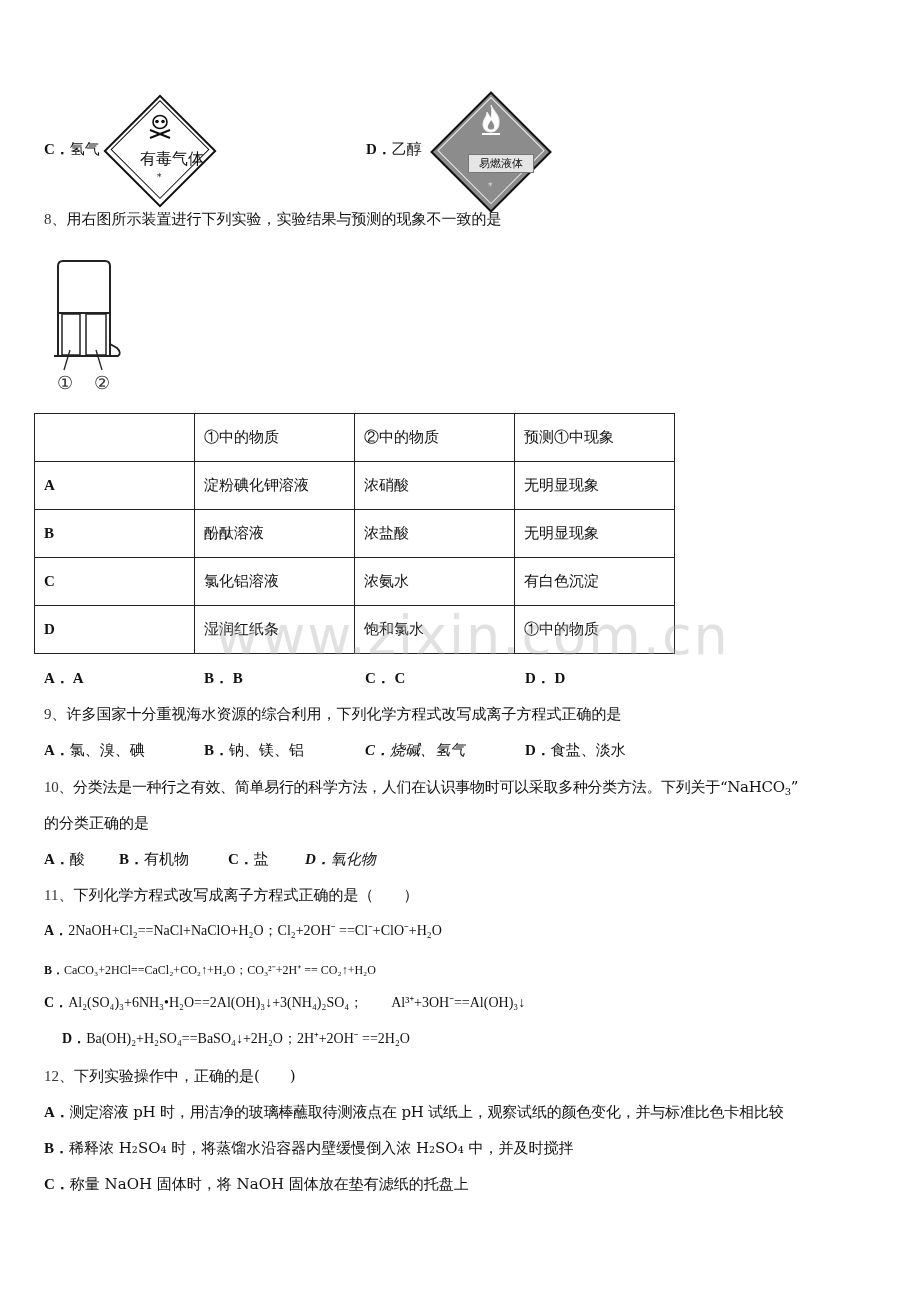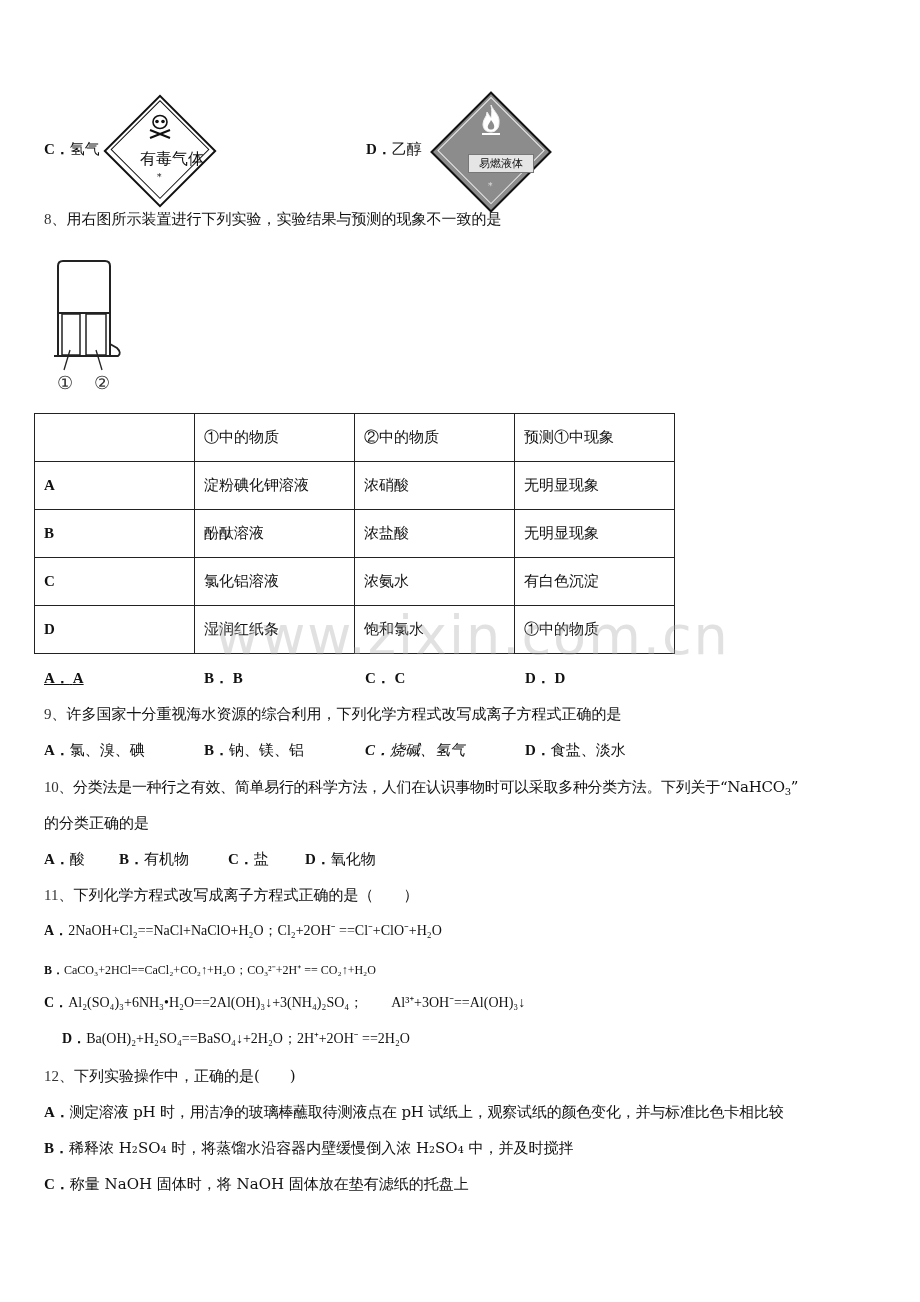--- a/index.html
+++ b/index.html
@@ -139,41 +139,41 @@
   <tr>
     <td class="rowhead">D</td>
     <td>湿润红纸条</td>
     <td>饱和氯水</td>
     <td>①中的物质</td>
   </tr>
 </tbody>
   </table>
 <div class="watermark">www.zixin.com.cn</div>
 
-<div class="opt bold-label" style="left:44px; top:668px;text-decoration:underline;"><span>A．</span> <span>A</span></div>
+<div class="opt bold-label" style="left:44px; top:668px;"><span>A．</span> <span>A</span></div>
 <div class="opt bold-label" style="left:204px; top:668px;"><span>B．</span> <span>B</span></div>
 <div class="opt bold-label" style="left:365px; top:668px;"><span>C．</span> <span>C</span></div>
 <div class="opt bold-label" style="left:525px; top:668px;"><span>D．</span> <span>D</span></div>
 
 <div class="line" style="top:704px;">
   <span class="qnum">9、</span><span>许多国家十分重视海水资源的综合利用，下列化学方程式改写成离子方程式正确的是</span>
 </div>
 <div class="opt" style="left:44px; top:740px;"><span class="bold-label">A．</span><span>氯、溴、碘</span></div>
 <div class="opt" style="left:204px; top:740px;"><span class="bold-label">B．</span><span>钠、镁、铝</span></div>
 <div class="opt" style="left:365px; top:740px;font-style:italic;"><span class="bold-label">C．</span><span>烧碱、氢气</span></div>
 <div class="opt" style="left:525px; top:740px;"><span class="bold-label">D．</span><span>食盐、淡水</span></div>
 
 <div class="line" style="top:777px; letter-spacing:-0.3px;">
   <span class="qnum">10、</span><span>分类法是一种行之有效、简单易行的科学方法，人们在认识事物时可以采取多种分类方法。下列关于“NaHCO</span><sub>3</sub><span>”</span>
 </div>
 <div class="line" style="top:813px;">的分类正确的是</div>
 <div class="opt" style="left:44px; top:849px;"><span class="bold-label">A．</span><span>酸</span></div>
 <div class="opt" style="left:119px; top:849px;"><span class="bold-label">B．</span><span>有机物</span></div>
 <div class="opt" style="left:228px; top:849px;"><span class="bold-label">C．</span><span>盐</span></div>
-<div class="opt" style="left:305px; top:849px;"><span class="bold-label">D．</span><span>氧化物</span></div>
+<div class="opt" style="left:305px; top:849px;font-style:italic;"><span class="bold-label">D．</span><span>氧化物</span></div>
 
 <div class="line" style="top:885px;">
   <span class="qnum">11、</span><span>下列化学方程式改写成离子方程式正确的是（　　）</span>
 </div>
 <div class="opt mono" style="left:44px; top:921px; font-size:14px;"><span class="bold-label">A．</span><span>2NaOH+Cl₂==NaCl+NaClO+H₂O；Cl₂+2OH⁻ ==Cl⁻+ClO⁻+H₂O</span></div>
 <div class="opt mono" style="left:44px; top:960px; font-size:12px;"><span class="bold-label">B．</span><span>CaCO₃+2HCl==CaCl₂+CO₂↑+H₂O；CO₃²⁻+2H⁺ == CO₂↑+H₂O</span></div>
 <div class="opt mono" style="left:44px; top:993px; font-size:14px;"><span class="bold-label">C．</span><span>Al₂(SO₄)₃+6NH₃•H₂O==2Al(OH)₃↓+3(NH₄)₂SO₄；　　Al³⁺+3OH⁻==Al(OH)₃↓</span></div>
 <div class="opt mono" style="left:44px; top:1029px; font-size:14px;margin-left:18px;"><span class="bold-label">D．</span><span>Ba(OH)₂+H₂SO₄==BaSO₄↓+2H₂O；2H⁺+2OH⁻ ==2H₂O</span></div>
 
 <div class="line" style="top:1066px;">

